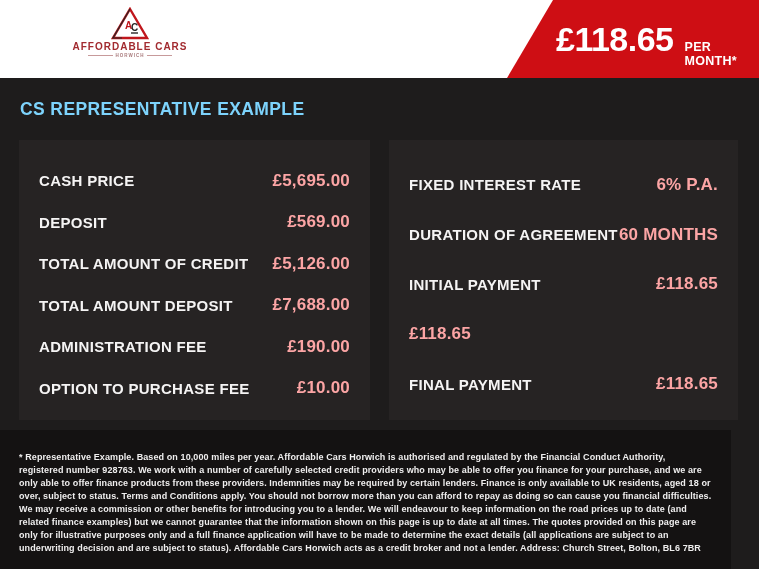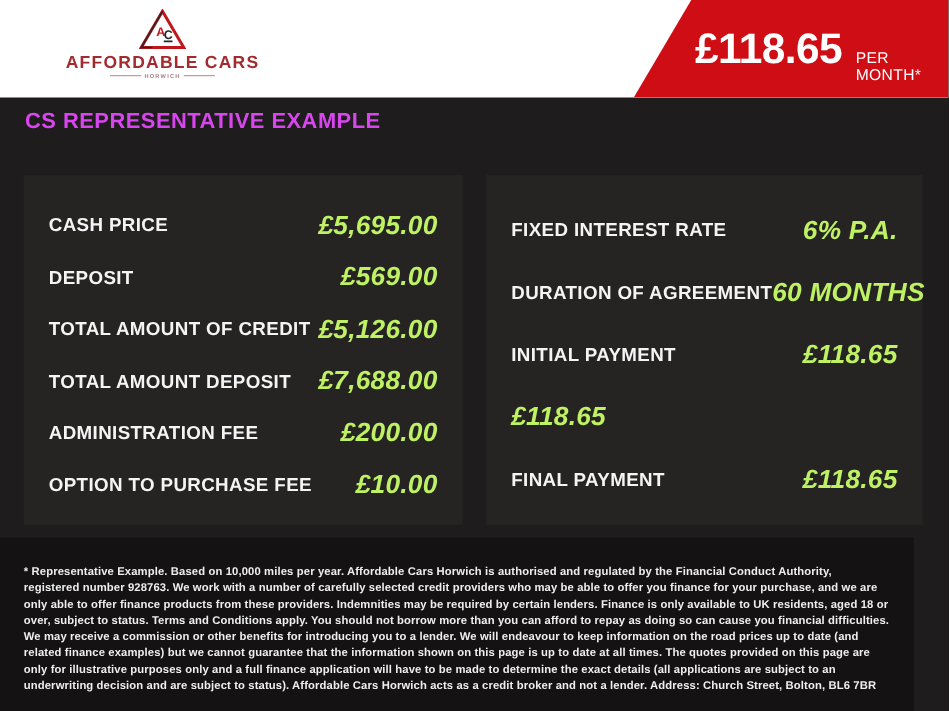--- a/index.html
+++ b/index.html
@@ -5,47 +5,47 @@
   html,body{margin:0;padding:0;background:#1e1c1c;}
   .page{
     position:relative;width:759px;height:569px;overflow:hidden;
     background:#1e1c1c;font-family:"Liberation Sans",sans-serif;
   }
 
   
   .header{position:absolute;top:0;left:0;width:759px;height:78px;background:#ffffff;}
   .logo{position:absolute;left:88px;top:7px;width:84px;display:flex;flex-direction:column;align-items:center;}
   .logo-mark{display:block;}
-  .logo-brand{font-size:14px;font-weight:bold;letter-spacing:1px;color:#a22b30;white-space:nowrap;margin-top:1px;}
+  .logo-brand{font-size:10px;font-weight:bold;letter-spacing:1px;color:#a22b30;white-space:nowrap;margin-top:1px;}
   .logo-loc{display:flex;align-items:center;gap:3px;width:100%;margin-top:1px;}
   .logo-loc .dash{flex:1;border-top:1px solid #c79a9b;height:0;}
   .logo-loc .loc-text{font-size:4.5px;font-weight:bold;letter-spacing:1px;color:#a8797b;white-space:nowrap;}
 
   .ribbon{
     position:absolute;top:0;right:0;width:279px;height:78px;background:#ce0e14;
     clip-path:polygon(73px 0,279px 0,279px 78px,27px 78px);
     display:flex;align-items:baseline;box-sizing:border-box;
     padding-left:76px;padding-top:20px;
   }
   .ribbon-amount{font-size:34px;font-weight:bold;color:#ffffff;letter-spacing:-0.5px;line-height:38px;}
-  .ribbon-period{font-size:12.5px;font-weight:normal;color:#ffffff;margin-left:11px;letter-spacing:0.3px;}
+  .ribbon-period{font-size:12.5px;font-weight:bold;color:#ffffff;margin-left:11px;letter-spacing:0.3px;}
 
   
-  .title{position:absolute;left:20px;top:86px;font-size:17.5px;font-weight:bold;color:#d946ef;letter-spacing:0.4px;}
+  .title{position:absolute;left:20px;top:99px;font-size:17.5px;font-weight:bold;color:#7dd3fc;letter-spacing:0.4px;}
 
   
   .panel{
     position:absolute;top:140px;height:280px;background:#262323;box-sizing:border-box;
     display:flex;flex-direction:column;padding:20px 20px 11px 20px;
   }
   .panel.left{left:19px;width:351px;text-align:center;}
   .panel.right{left:389px;width:349px;}
   .finance-row{flex:1;display:flex;align-items:center;justify-content:space-between;}
   .finance-row .label{font-size:15px;font-weight:bold;color:#f5f4f4;letter-spacing:0.3px;white-space:nowrap;}
-  .finance-row .value{font-size:21px;font-weight:bold;color:#bef264;letter-spacing:0.2px;white-space:nowrap;font-style:italic;}
+  .finance-row .value{font-size:17px;font-weight:bold;color:#fca5a5;letter-spacing:0.2px;white-space:nowrap;}
 
   
   .footer{position:absolute;top:430px;left:0;width:731px;height:139px;background:#141212;}
   .footer p{
     margin:21px 19px 0 19px;font-size:9px;font-weight:bold;line-height:13px;
     color:#efeeee;letter-spacing:0.1px;
   }
 </style>
 </head>
 <body>
@@ -89,21 +89,21 @@
     <div class="finance-row">
       <span class="label">TOTAL AMOUNT OF CREDIT</span>
       <span class="value">£5,126.00</span>
     </div>
     <div class="finance-row">
       <span class="label">TOTAL AMOUNT DEPOSIT</span>
       <span class="value">£7,688.00</span>
     </div>
     <div class="finance-row">
       <span class="label">ADMINISTRATION FEE</span>
-      <span class="value">£200.00</span>
+      <span class="value">£190.00</span>
     </div>
     <div class="finance-row">
       <span class="label">OPTION TO PURCHASE FEE</span>
       <span class="value">£10.00</span>
     </div>
   </div>
 
   <div class="panel right">
     <div class="finance-row">
       <span class="label">FIXED INTEREST RATE</span>

